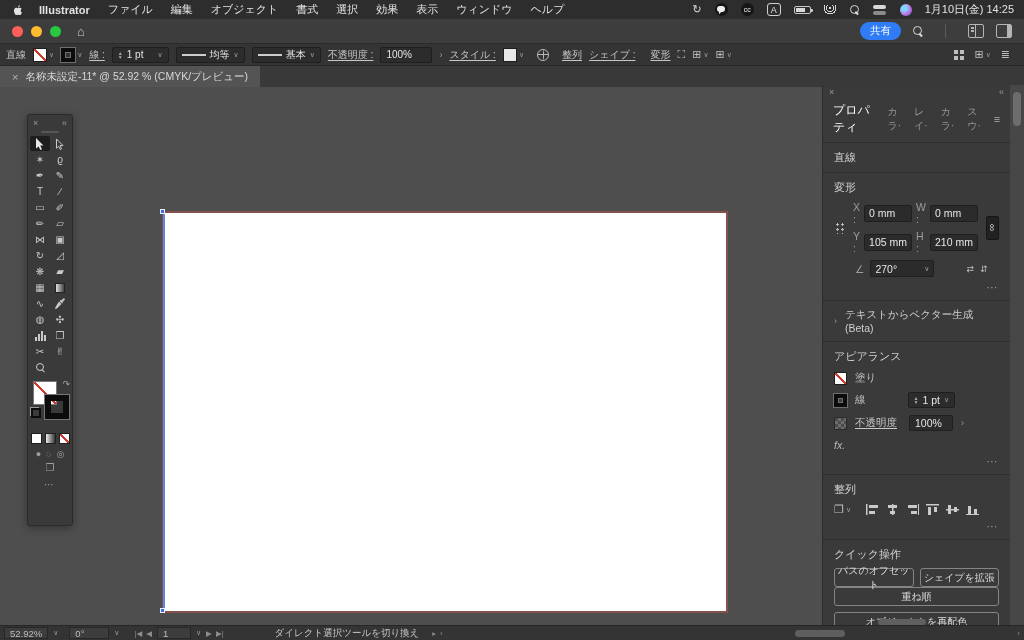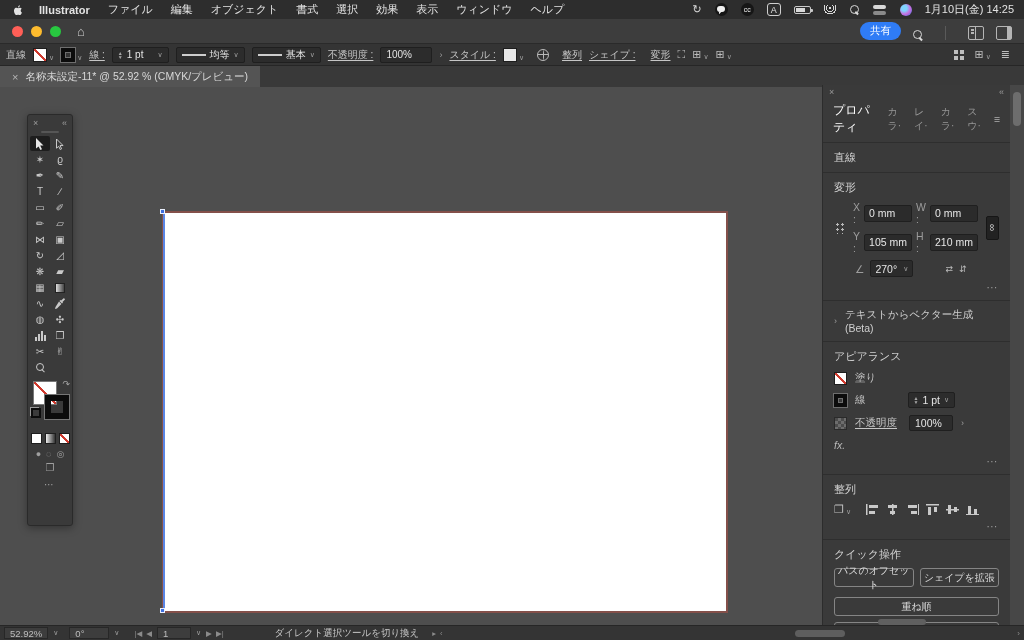--- a/index.html
+++ b/index.html
@@ -1,19 +1,19 @@
 <!DOCTYPE html>
 <html><head>
 <meta charset="utf-8">
 <style>
   * { margin:0; padding:0; box-sizing:border-box; }
   html,body { width:1024px; height:640px; overflow:hidden;
     font-family:"Liberation Sans","DejaVu Sans",sans-serif;
     background:#4e4e4e; color:#cfcfcf; -webkit-font-smoothing:antialiased; }
-  .row { display:flex; align-items:flex-end; }
+  .row { display:flex; align-items:center; }
 
   
   #menubar { position:absolute; left:0; top:0; width:1024px; height:19px;
     background:#2d2d2d; display:flex; align-items:center; font-size:11px; color:#e3e3e3; z-index:50; }
   #menubar .mitem { padding:0 9px; }
   #menubar .bold { font-weight:bold; }
   .apple-logo { width:12px; height:12px; margin:0 6px 0 12px; }
   .apple-logo svg { display:block; }
   #menubar .right { margin-left:auto; display:flex; align-items:center; gap:13px; padding-right:10px; }
   .inputsrc { border:1px solid #cfcfcf; border-radius:3px; width:14px; height:13px;
@@ -158,21 +158,21 @@
   .al-t { background-image:linear-gradient(#c9c9c9,#c9c9c9),linear-gradient(#c9c9c9,#c9c9c9),linear-gradient(#c9c9c9,#c9c9c9);
     background-size:13px 1.5px,3px 8px,3px 5px; background-position:0 0,2px 2.5px,8px 2.5px; }
   .al-m { background-image:linear-gradient(#c9c9c9,#c9c9c9),linear-gradient(#c9c9c9,#c9c9c9),linear-gradient(#c9c9c9,#c9c9c9);
     background-size:13px 1.5px,3px 9px,3px 5px; background-position:0 5px,2px 1px,8px 3px; }
   .al-b { background-image:linear-gradient(#c9c9c9,#c9c9c9),linear-gradient(#c9c9c9,#c9c9c9),linear-gradient(#c9c9c9,#c9c9c9);
     background-size:13px 1.5px,3px 8px,3px 5px; background-position:0 9.5px,2px 1.5px,8px 4.5px; }
   .align-row { display:flex; align-items:center; gap:7px; }
   .qbtn { border:1px solid #858585; border-radius:3px; background:transparent; color:#dcdcdc;
     font-size:10px; height:19px; display:flex; align-items:center; justify-content:center;
     font-family:inherit; }
-  .q2 { display:flex; gap:6px; margin-bottom:10px; }
+  .q2 { display:flex; gap:6px; margin-bottom:0; }
   .q2 .qbtn { flex:1; }
   .qfull { width:100%; margin-bottom:6px; }
   .qsplit { display:flex; margin-bottom:4px; }
   .qsplit .qbtn { flex:1; border-radius:3px 0 0 3px; }
   .qsplit .dd { width:20px; border:1px solid #858585; border-left:none; border-radius:0 3px 3px 0;
     display:flex; align-items:center; justify-content:center; }
   #panel-hthumb { position:absolute; left:878px; top:619px; width:48px; height:6px; border-radius:3px; background:#606060; }
 
   
   #statusbar { position:absolute; left:0; top:625px; width:1024px; height:15px;
@@ -424,21 +424,21 @@
         <span class="tf-fld">105 mm</span>
         <span class="tf-lab">H :</span>
         <span class="tf-fld">210 mm</span>
       </div>
       <span class="chain">
           <span>∞</span>
         </span>
     </div>
     <div class="ang-row">
       <span class="tf-lab">∠</span>
-      <span class="tf-fld" style="width:43px;">
+      <span class="tf-fld" style="width:64px;">
         <span>270°</span>
         <span class="chv" style="margin-left:auto;">∨</span>
       </span>
       <span class="flip" style="margin-left:26px;">⇄</span>
       <span class="flip">⇵</span>
     </div>
     <div class="more-dots">⋯</div>
   </div>
 
   <div class="psec beta-row">

